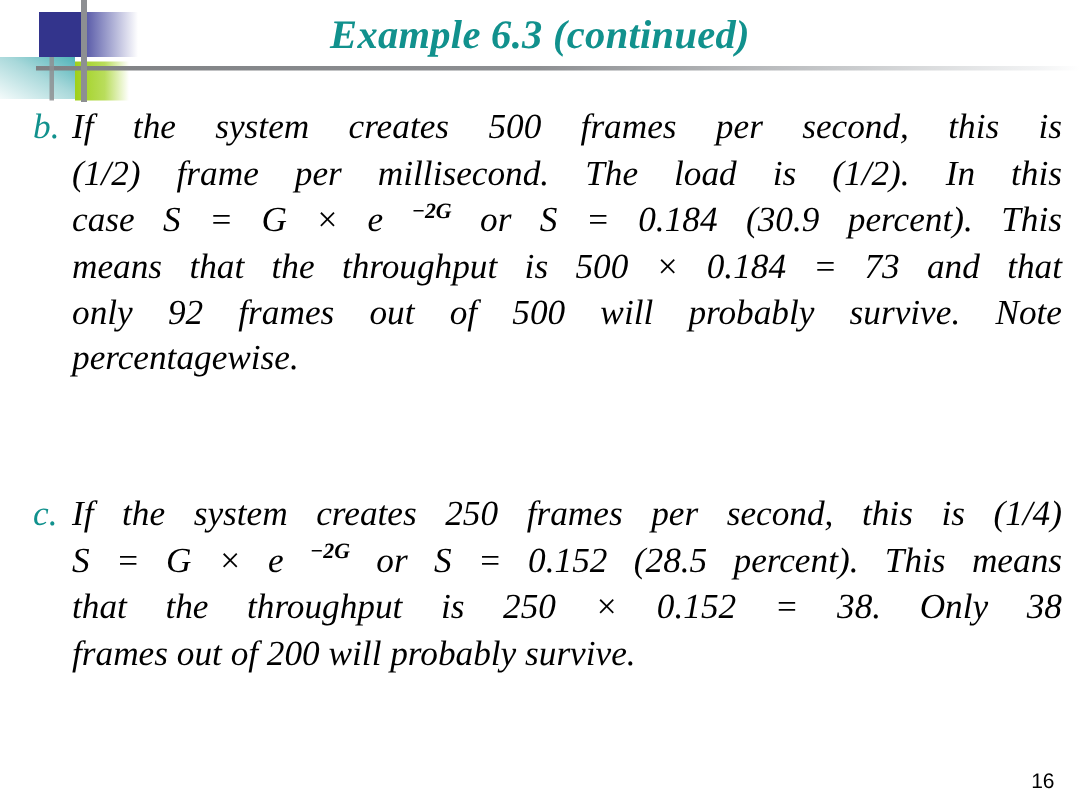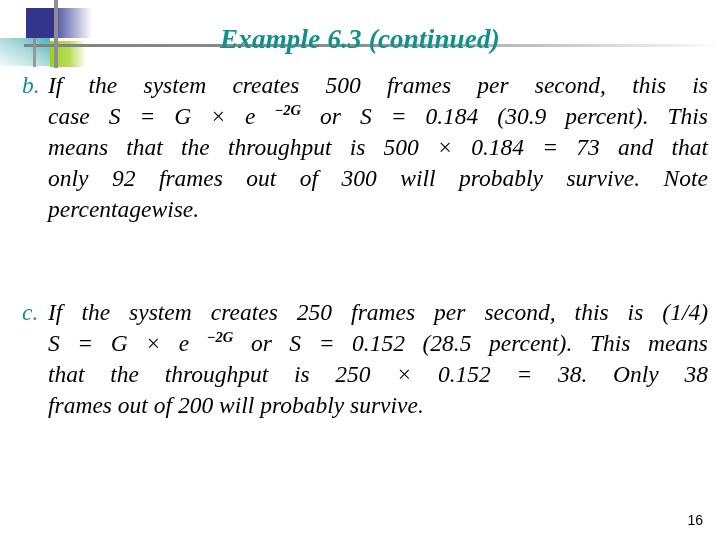--- a/index.html
+++ b/index.html
@@ -72,21 +72,21 @@
     top: 44px;
     width: 696px;
     height: 3px;
     background: linear-gradient(to right, #7f8184 0%, #8d8f92 48%, #c9cbcd 78%, #f2f3f4 96%, #ffffff 100%);
   }
 
   
   .title {
     position: absolute;
     left: 0;
-    top: 24px;
+    top: 8px;
     width: 720px;
     text-align: center;
     font-size: 27px;
     font-weight: bold;
     font-style: italic;
     color: #11918d;
     letter-spacing: 0.2px;
     white-space: nowrap;
   }
 
@@ -166,23 +166,24 @@
   <div class="deco-vline-2"></div>
   <div class="deco-vline"></div>
 
   <div class="title">Example 6.3 (continued)</div>
 
   <div class="body">
 
     <div class="para" id="para-b">
       <span class="marker">b.</span>
       <span class="ln">If the system creates 500 frames per second, this is</span>
+      <span class="ln">(1/2) frame per millisecond. The load is (1/2). In this</span>
       <span class="ln"><span>case S = G × e </span><span class="sup">−2G</span><span> or S = 0.184 (30.9 percent). This</span></span>
       <span class="ln">means that the throughput is 500 × 0.184 = 73 and that</span>
-      <span class="ln">only 92 frames out of 300 will probably survive. Note</span>
+      <span class="ln">only 92 frames out of 500 will probably survive. Note</span>
       <span class="ln flush">percentagewise.</span>
     </div>
 
     <div class="para" id="para-c">
       <span class="marker">c.</span>
       <span class="ln">If the system creates 250 frames per second, this is (1/4)</span>
       <span class="ln"><span>S = G × e </span><span class="sup">−2G</span><span> or S = 0.152 (28.5 percent). This means</span></span>
       <span class="ln">that the throughput is 250 × 0.152 = 38. Only 38</span>
       <span class="ln flush">frames out of 200 will probably survive.</span>
     </div>

